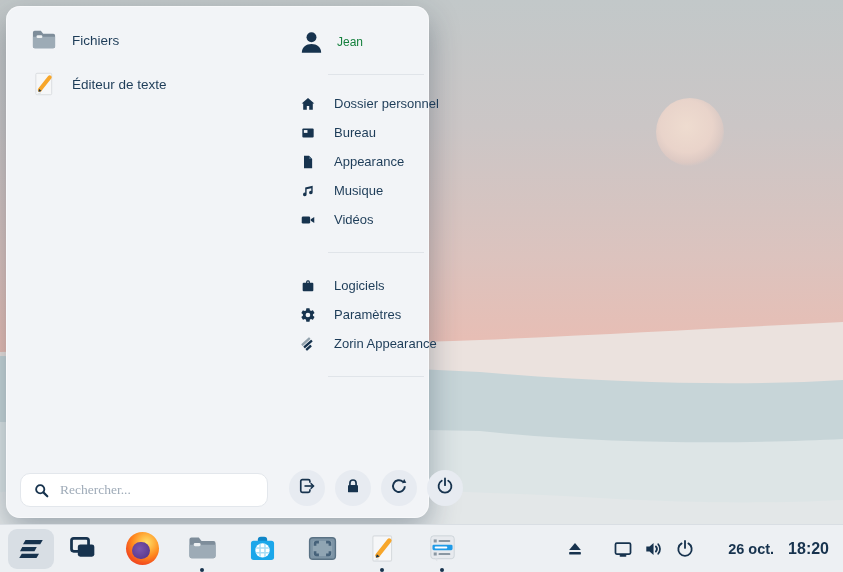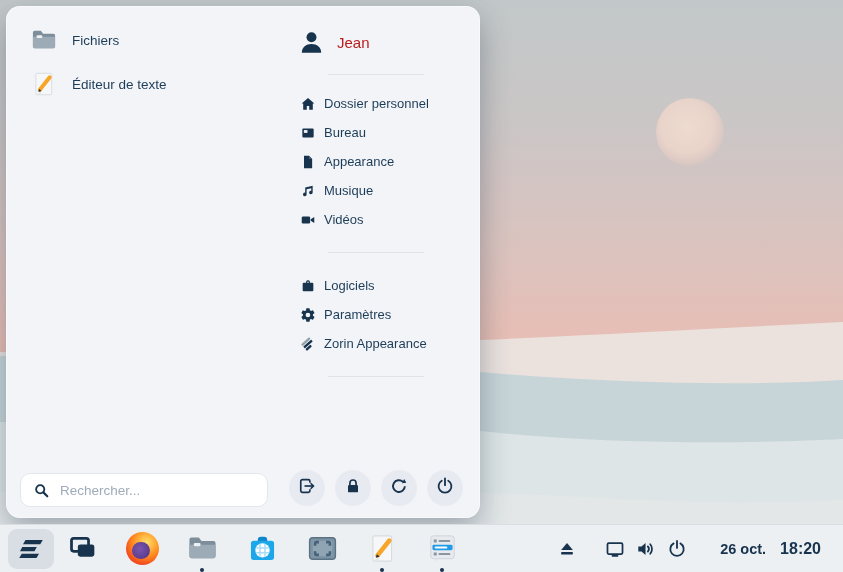--- a/index.html
+++ b/index.html
@@ -8,62 +8,62 @@
   body { position:relative; background:#d8c5c1; }
 
   
   .wallpaper { position:absolute; inset:0;
     background:linear-gradient(180deg,#c2c8c9 0%, #cbc6c6 22%, #dcc3be 45%, #e9bdb3 62%, #edb6ab 75%); }
   .moon { position:absolute; left:656px; top:98px; width:68px; height:68px; border-radius:50%;
     background:radial-gradient(circle at 45% 42%, rgba(240,221,208,.95) 0%, rgba(238,214,203,.85) 48%, rgba(238,206,194,.45) 66%, rgba(238,200,190,0) 74%); }
   .dunes { position:absolute; left:0; top:300px; width:843px; height:272px; }
 
   
-  .panel { position:absolute; left:6px; top:6px; width:474px; height:512px;
+  .panel { position:absolute; left:6px; top:6px; width:423px; height:512px;
     background:#f2f4f7; border-radius:14px;
     box-shadow:0 12px 30px rgba(25,45,65,.35), 0 0 0 1px rgba(255,255,255,.45) inset; }
 
   .col-left { position:absolute; left:14px; top:12px; width:260px; }
   .app-row { display:flex; align-items:center; height:44px; gap:14px; padding-left:10px;
     border-radius:8px; cursor:default; }
   .app-row .ic { width:28px; height:28px; flex:0 0 28px; }
   .app-label { font-size:13.5px; color:#1d3c58; }
 
   .back-row { position:absolute; left:24px; top:414px; display:flex; align-items:center; gap:14px; height:32px; }
   .back-row .ic { width:26px; height:26px; }
   .back-label { font-size:13.5px; color:#1d3c58; }
 
   .search-box { position:absolute; left:14px; bottom:11px; width:248px; height:34px;
     background:#ffffff; border:1px solid #e3e7ec; border-radius:10px;
     display:flex; align-items:center; }
   .search-box .ic { width:17px; height:17px; margin:0 10px 0 12px; flex:0 0 17px; }
   .search-box input { flex:1; border:none; outline:none; background:transparent;
-    font-family:Liberation Sans, sans-serif; font-size:13.5px; color:#1d4ed8; padding-right:10px; }
+    font-family:Liberation Serif, serif; font-size:13.5px; color:#1d4ed8; padding-right:10px; }
   .search-box input::placeholder { color:#9fabb8; }
 
   .col-right { position:absolute; left:288px; top:12px; width:178px; }
   .user-row { display:flex; align-items:center; gap:12px; height:44px; padding-left:4px; margin-top:2px; }
   .user-row .ic { width:27px; height:27px; flex:0 0 27px; }
-  .user-name { font-size:15px; color:#b91c1c; }
+  .user-name { font-size:12px; color:#15803d; }
   .divider { height:1px; background:#e0e4e9; width:96px; margin:10px 0 10px 34px; }
   .divider.mid { margin-top:18px; margin-bottom:18px; }
   .places { margin-top:14px; }
-  .place-row { display:flex; align-items:center; height:29px; gap:8px; padding-left:6px; cursor:default; }
+  .place-row { display:flex; align-items:center; height:29px; gap:18px; padding-left:6px; cursor:default; }
   .place-row .ic { width:16px; height:16px; flex:0 0 16px; display:flex; align-items:center; justify-content:center; }
   .place-label { font-size:13px; color:#1d3c58; }
 
   .session-row { position:absolute; left:283px; top:464px; display:flex; gap:10px; }
   .session-btn { width:36px; height:36px; border-radius:50%; background:#e7ebf1;
     display:flex; align-items:center; justify-content:center; cursor:default; }
   .session-btn svg { width:20px; height:20px; }
 
   
   .taskbar { position:absolute; left:0; right:0; bottom:0; height:48px;
     background:#edf0f3; border-top:1px solid #d9dee3;
-    display:flex; align-items:center; padding:0 22px 0 8px; }
+    display:flex; align-items:center; padding:0 14px 0 8px; }
   .tb-item { width:36px; height:36px; border-radius:9px; position:relative;
     display:flex; align-items:center; justify-content:center; margin-right:24px; }
   .tb-item.zorin { width:46px; height:40px; background:#d8dee4; margin-right:10px; }
   .tb-item .appic { width:33px; height:33px; }
   .tb-item.zorin .appic { width:30px; height:30px; }
   .run-dot { position:absolute; left:50%; bottom:-5px; transform:translateX(-50%);
     width:4px; height:4px; border-radius:50%; background:#17334e; }
 
   .tb-tray { margin-left:auto; display:flex; align-items:center; }
   .tray-ic { width:22px; height:22px; display:flex; align-items:center; justify-content:center; }

